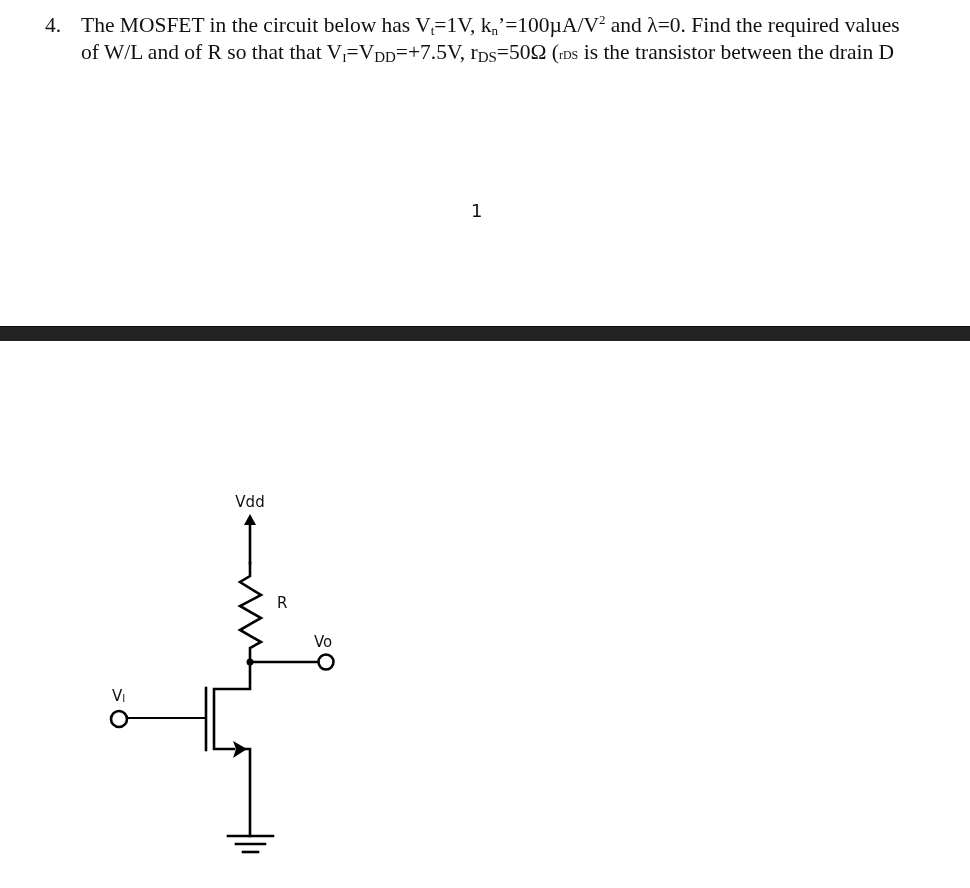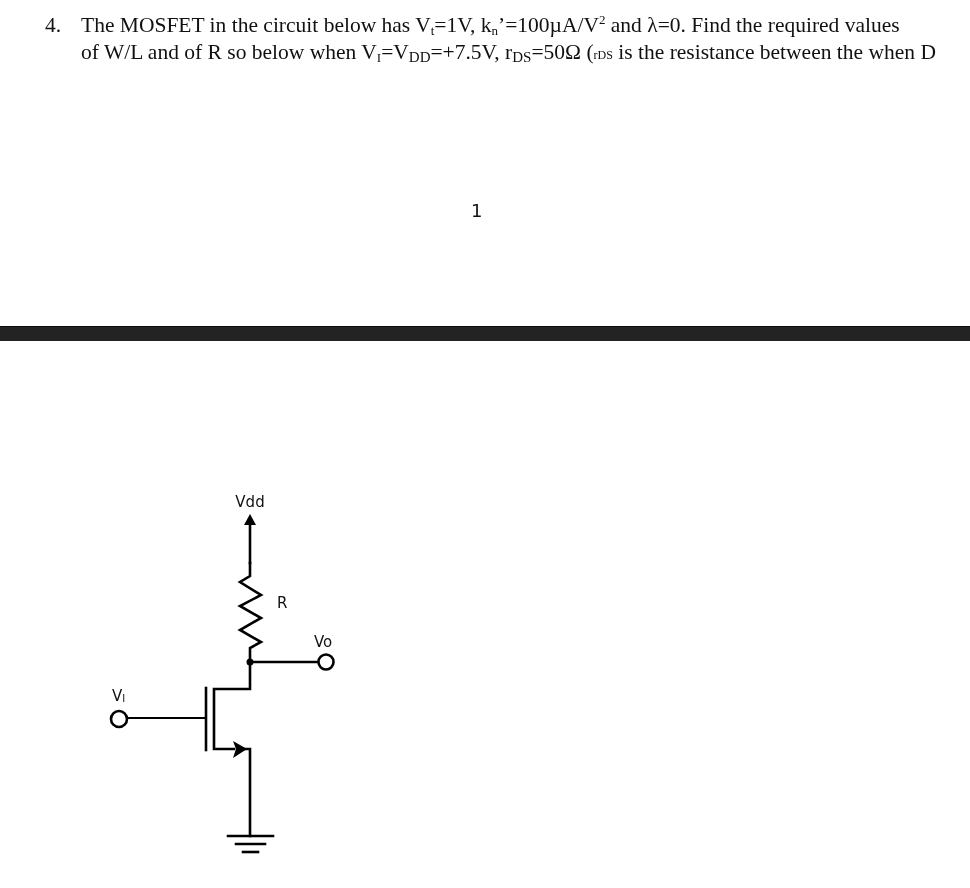--- a/index.html
+++ b/index.html
@@ -24,21 +24,21 @@
   .circuit { position: absolute; left: 0; top: 0; }
   .lbl { font-family: "DejaVu Sans", "Liberation Sans", sans-serif; font-size: 15px; fill: #111; }
 </style>
 </head>
 <body>
 
 <div class="problem">
   <span class="num">4.</span>
   <div class="body">
     <span class="line"><span>The MOSFET in the circuit below has V</span><sub class="s">t</sub><span>=1V, k</span><sub class="s">n</sub><span>’=100µA/V</span><sup class="s">2</sup><span> and λ=0. Find the required values</span></span>
-    <span class="line"><span>of W/L and of R so below when V</span><sub class="s">I</sub><span>=V</span><sub class="sm">DD</sub><span>=+7.5V, r</span><sub class="sm">DS</sub><span>=50Ω (</span><span class="small">rDS</span><span> is the resistance between the when D</span></span>
+    <span class="line"><span>of W/L and of R so that that V</span><sub class="s">I</sub><span>=V</span><sub class="sm">DD</sub><span>=+7.5V, r</span><sub class="sm">DS</sub><span>=50Ω (</span><span class="small">rDS</span><span> is the transistor between the drain D</span></span>
   </div>
 </div>
 
 <div class="page-num">1</div>
 
 <div class="divider"></div>
 
 <svg class="circuit" width="970" height="888" viewBox="0 0 970 888">
   <g stroke="#000" stroke-width="2.6" fill="none" stroke-linecap="square" stroke-linejoin="miter">
 

